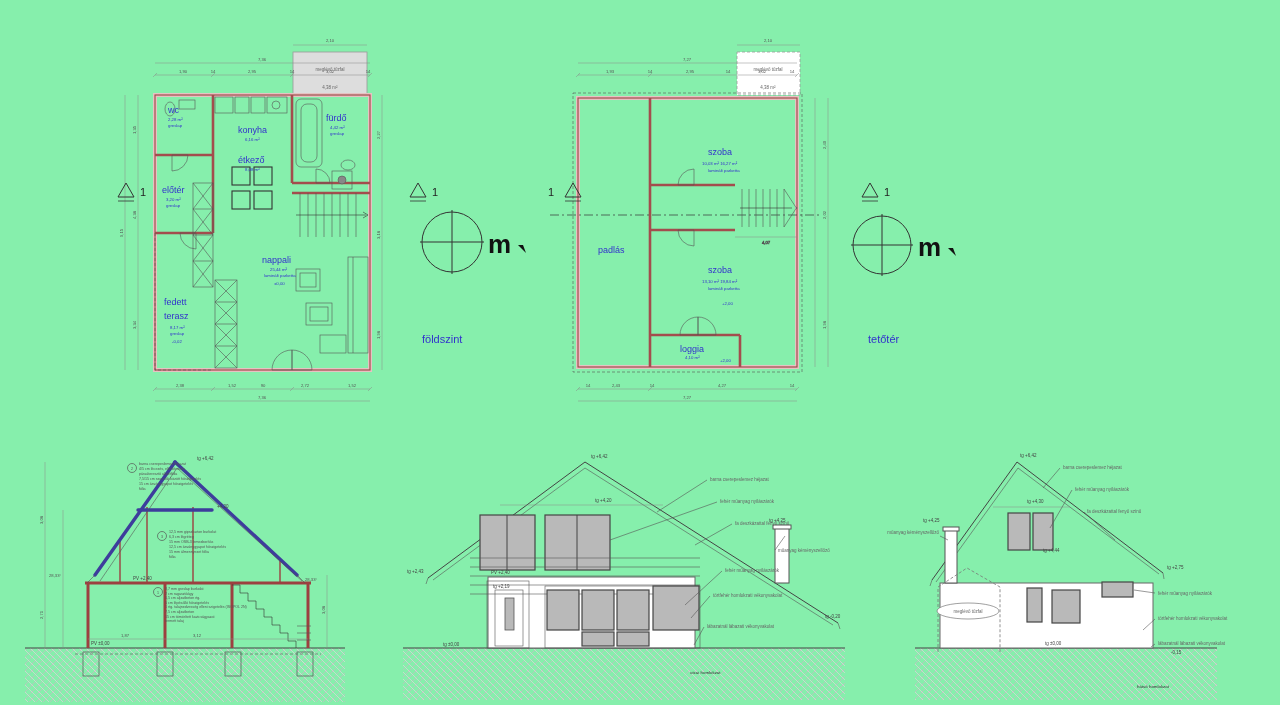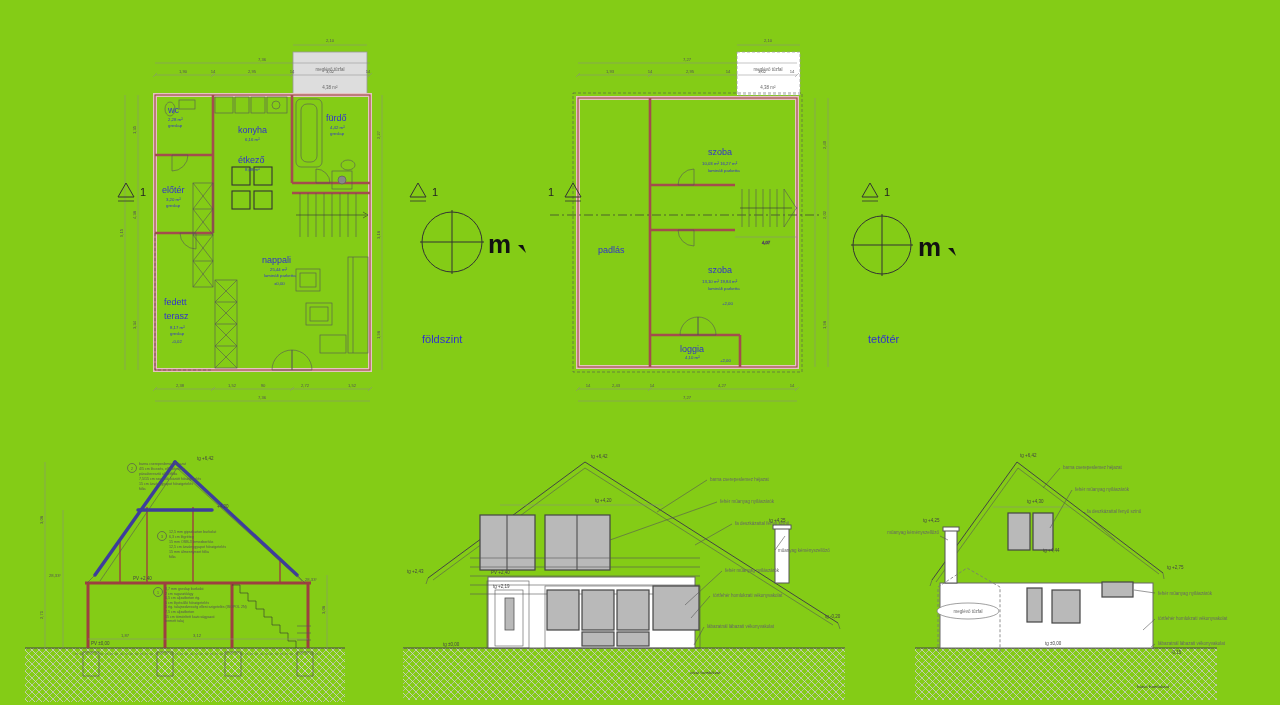--- a/index.html
+++ b/index.html
@@ -1,16 +1,16 @@
 <!DOCTYPE html>
 <html><head>
 <meta charset="utf-8">
 <style>
   html,body{margin:0;padding:0;background:#fff;}
-  #stage{position:relative;width:1280px;height:705px;background:#84cc16;overflow:hidden;
+  #stage{position:relative;width:1280px;height:705px;background:#86efac;overflow:hidden;
          font-family:"Liberation Sans",sans-serif;}
   svg{position:absolute;overflow:visible;}
   .thin{stroke:#555;stroke-width:.6;fill:none;}
   .med{stroke:#444;stroke-width:1;fill:none;}
   .dim{stroke:#888;stroke-width:.5;fill:none;}
   .dimtxt{font-size:4.2px;fill:#555;}
   .wallfill{fill:none;stroke:#e6c2c2;stroke-width:4;}
   .walledge{fill:none;stroke:#9c4343;stroke-width:1.1;}
   .iwall{stroke:#a34d4d;stroke-width:2.6;fill:none;}
   .blue{fill:#3232cc;}

